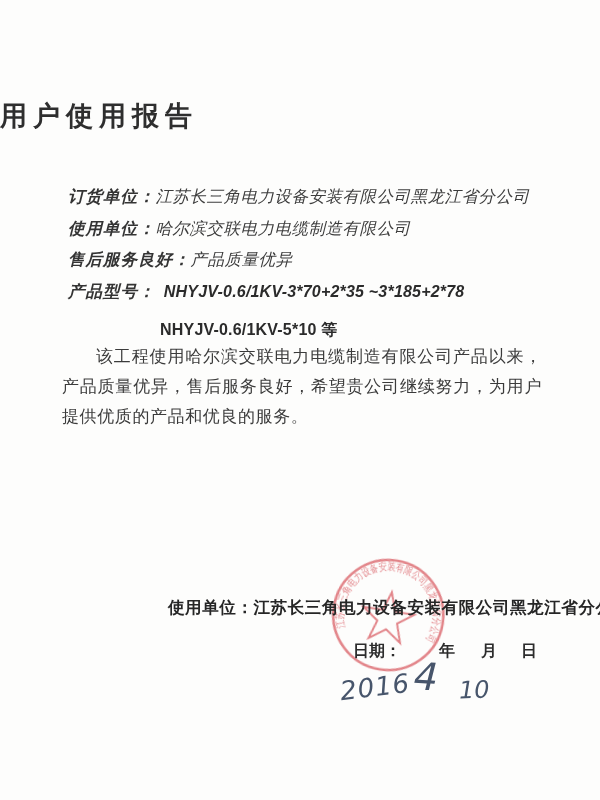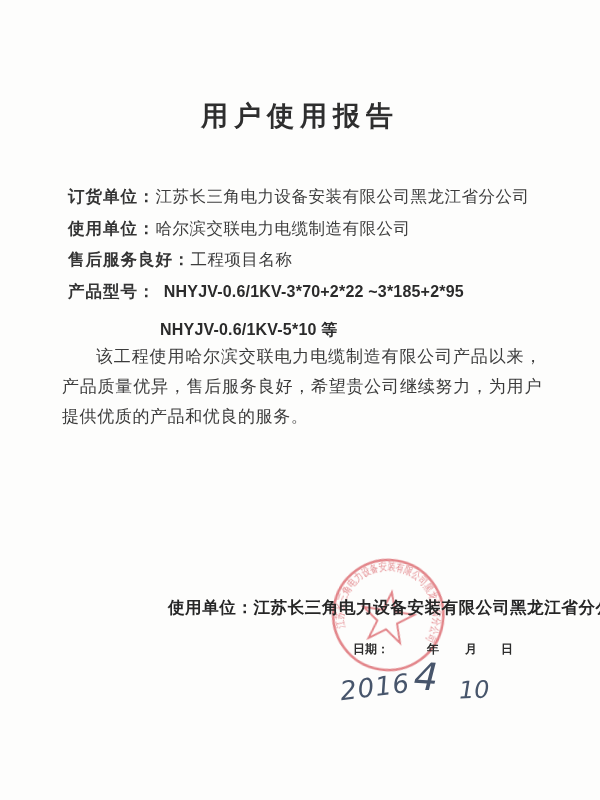--- a/index.html
+++ b/index.html
@@ -11,35 +11,35 @@
   }
   .page {
     position: relative;
     width: 600px; height: 800px;
     background: #fdfdfc;
     color: #3a3a3a;
   }
   .doc-title {
     position: absolute;
     top: 98px; left: 0; width: 100%;
-    text-align: center;
     font-size: 27px;
     font-weight: 600;
     letter-spacing: 6px;
     color: #2e2e2e;
   }
   .fields {
     position: absolute;
     left: 68px; top: 186px; width: 480px;
   }
   .field-row {
     height: 31.5px;
     line-height: 22px;
     font-size: 16.5px;
     white-space: nowrap;
+    font-style: italic;
   }
   .field-label {
     font-weight: 700;
     color: #343434;
     letter-spacing: 1px;
   }
   .field-value {
     color: #3d3d3d;
     letter-spacing: 0.5px;
   }
@@ -74,21 +74,21 @@
     font-size: 16.5px;
     font-weight: 700;
     color: #262626;
     letter-spacing: 0.6px;
     white-space: nowrap;
     z-index: 3;
   }
   .date-line {
     position: absolute;
     left: 353px; top: 641px;
-    font-size: 12px;
+    font-size: 16px;
     font-weight: 700;
     color: #2c2c2c;
     white-space: nowrap;
     z-index: 3;
   }
   .date-line .unit-year  { margin-left: 38px; }
   .date-line .unit-month { margin-left: 26px; }
   .date-line .unit-day   { margin-left: 24px; }
   .handwriting {
     position: absolute;
@@ -119,24 +119,24 @@
   <div class="doc-title">用户使用报告</div>
 
   <div class="fields">
     <div class="field-row">
       <span class="field-label">订货单位：</span><span class="field-value">江苏长三角电力设备安装有限公司黑龙江省分公司</span>
     </div>
     <div class="field-row">
       <span class="field-label">使用单位：</span><span class="field-value">哈尔滨交联电力电缆制造有限公司</span>
     </div>
     <div class="field-row">
-      <span class="field-label">售后服务良好：</span><span class="field-value">工程项目名称</span>
+      <span class="field-label">售后服务良好：</span><span class="field-value">产品质量优异</span>
     </div>
     <div class="field-row">
-      <span class="field-label">产品型号：</span>&nbsp;&nbsp;<span class="field-value model-value">NHYJV-0.6/1KV-3*70+2*22 ~3*185+2*95</span>
+      <span class="field-label">产品型号：</span>&nbsp;&nbsp;<span class="field-value model-value">NHYJV-0.6/1KV-3*70+2*35 ~3*185+2*78</span>
     </div>
   </div>
 
   <div class="model-line2">
     <span>NHYJV-0.6/1KV-5*10</span>
     <span class="cjk">等</span>
   </div>
 
   <div class="paragraph">该工程使用哈尔滨交联电力电缆制造有限公司产品以来，产品质量优异，售后服务良好，希望贵公司继续努力，为用户提供优质的产品和优良的服务。</div>
 

